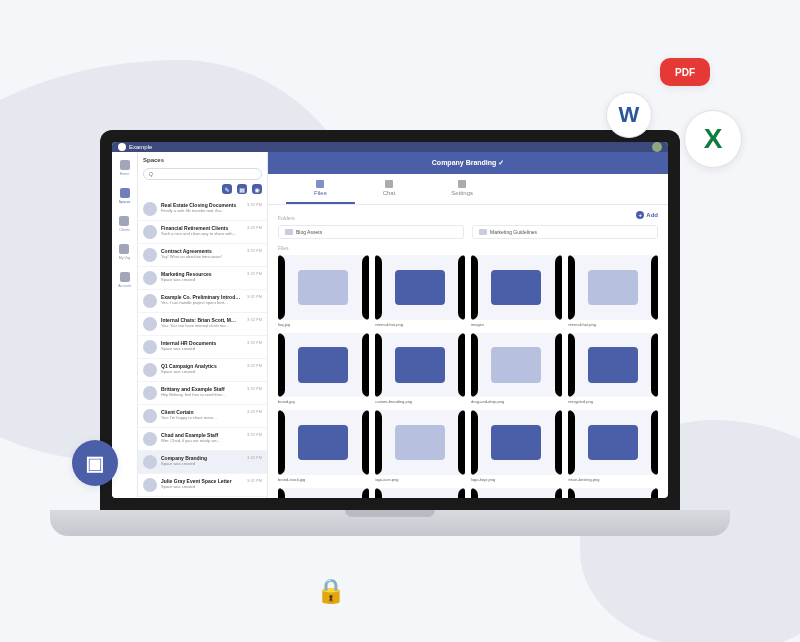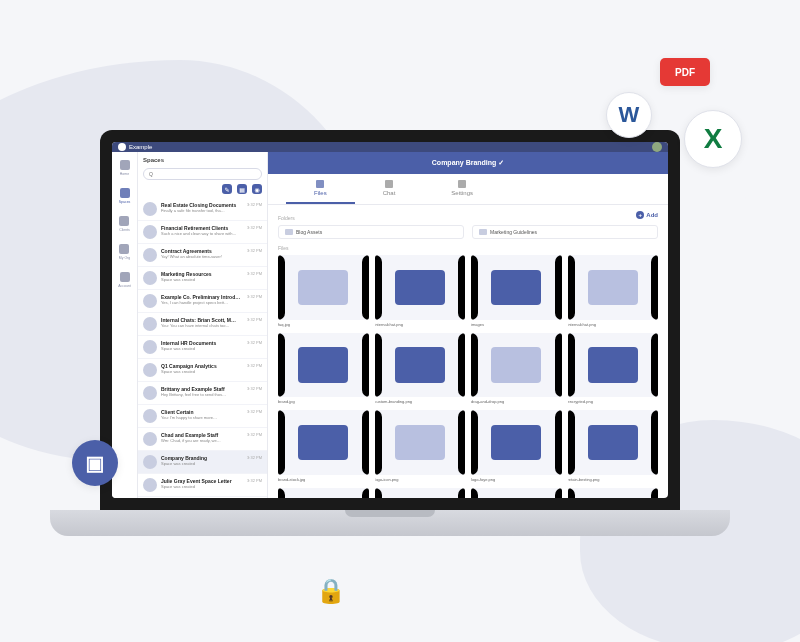--- a/index.html
+++ b/index.html
@@ -1,21 +1,21 @@
 <!DOCTYPE html>
 <html><head>
 <meta charset="utf-8">
 <style>
 *{margin:0;padding:0;box-sizing:border-box;font-family:-apple-system,BlinkMacSystemFont,'Segoe UI',sans-serif}
 body{background:#f5f6f9;width:800px;height:642px;position:relative;overflow:hidden}
 .blob1{position:absolute;width:500px;height:400px;background:#e6e8f0;border-radius:60% 40% 55% 45%/50% 55% 45% 50%;top:60px;left:-120px;z-index:0}
 .blob2{position:absolute;width:280px;height:230px;background:#e6e8f0;border-radius:50% 55% 45% 50%/55% 45% 55% 45%;top:420px;right:-60px;z-index:0}
 .blob3{position:absolute;width:200px;height:180px;background:#f5f6f9;border-radius:50%;top:40px;right:20px;z-index:0}
 .badge{position:absolute;width:46px;height:46px;border-radius:50%;background:#fff;display:flex;align-items:center;justify-content:center;font-weight:700;z-index:2;box-shadow:0 2px 8px rgba(0,0,0,.08)}
-.badge-pdf{top:58px;right:90px;width:50px;height:28px;background:#e53935;color:#fff;font-size:10px;border-radius:5px}
+.badge-pdf{top:58px;right:90px;width:50px;height:28px;background:#e53935;color:#fff;font-size:10px;border-radius:10px}
 .badge-w{top:92px;right:148px;color:#2b579a;font-size:22px;border:1px solid #e0e2ea}
 .badge-x{top:110px;right:58px;width:58px;height:58px;color:#107c41;font-size:28px;border:1px solid #e0e2ea}
 .badge-img{top:440px;left:72px;background:#4b5fa8;color:#fff;font-size:20px}
 .badge-lock{bottom:28px;left:308px;background:transparent;color:#4b5fa8;font-size:24px;box-shadow:none}
 .laptop{position:absolute;top:130px;left:100px;z-index:1}
 .screen{width:580px;height:380px;background:#1a1a1a;border-radius:12px 12px 0 0;padding:12px;position:relative}
 .app{width:100%;height:100%;background:#fff;border-radius:4px;overflow:hidden;display:flex;flex-direction:column;font-size:6px}
 .titlebar{height:14px;background:#3d4a7d;display:flex;align-items:center;padding:0 6px;color:#fff}
 .titlebar .logo{width:8px;height:8px;background:#fff;border-radius:50%;margin-right:3px}
 .titlebar .avatar{width:10px;height:10px;background:#8fa87f;border-radius:50%;margin-left:auto}

